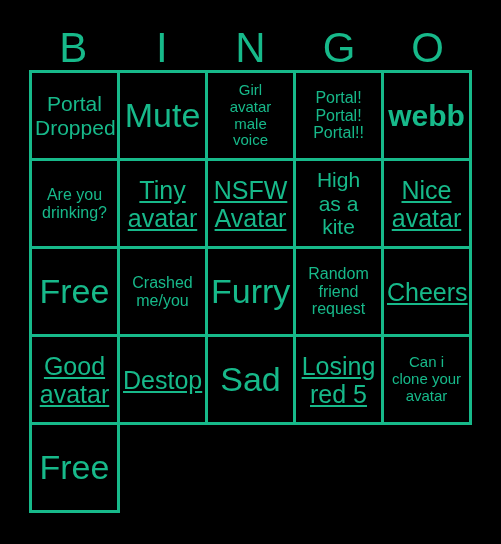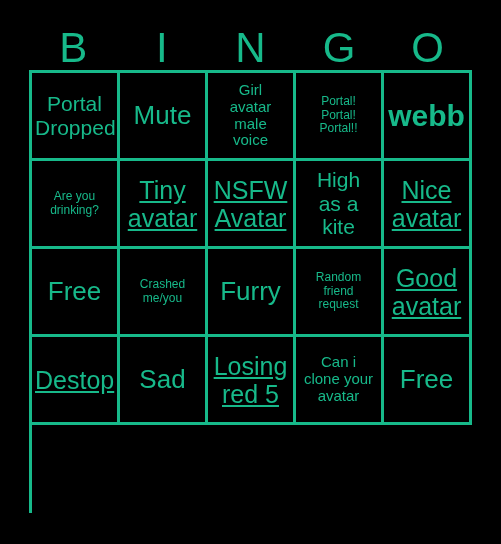--- a/index.html
+++ b/index.html
@@ -68,25 +68,25 @@
     padding: 2px 3px;
     overflow: hidden;
   }
   .cell-text {
     display: block;
     width: 100%;
     white-space: pre-line;
     line-height: 1.12;
   }
   
-  .fs-xl  { font-size: 26px; }
+  .fs-xl  { font-size: 34px; }
   .fs-lg  { font-size: 30px; font-weight: bold; }
   .fs-md  { font-size: 25px; text-decoration: underline; }
   .fs-sm  { font-size: 21px; }
-  .fs-xs  { font-size: 12px; }
+  .fs-xs  { font-size: 16px; }
   .fs-xxs { font-size: 15px; }
 </style>
 </head>
 <body>
 
 <div id="bingo-card">
 
   <div id="header-row">
     <div class="header-letter">B</div>
     <div class="header-letter">I</div>
@@ -147,20 +147,23 @@
       </div>
       <div class="bingo-cell">
         <span class="cell-text fs-xl">Furry</span>
       </div>
       <div class="bingo-cell">
         <span class="cell-text fs-xs">Random
 friend
 request</span>
       </div>
       <div class="bingo-cell">
+        <span class="cell-text fs-md">Cheers</span>
+      </div>
+      <div class="bingo-cell">
         <span class="cell-text fs-md">Good
 avatar</span>
       </div>
       <div class="bingo-cell">
         <span class="cell-text fs-md">Destop</span>
       </div>
       <div class="bingo-cell">
         <span class="cell-text fs-xl">Sad</span>
       </div>
       <div class="bingo-cell">

